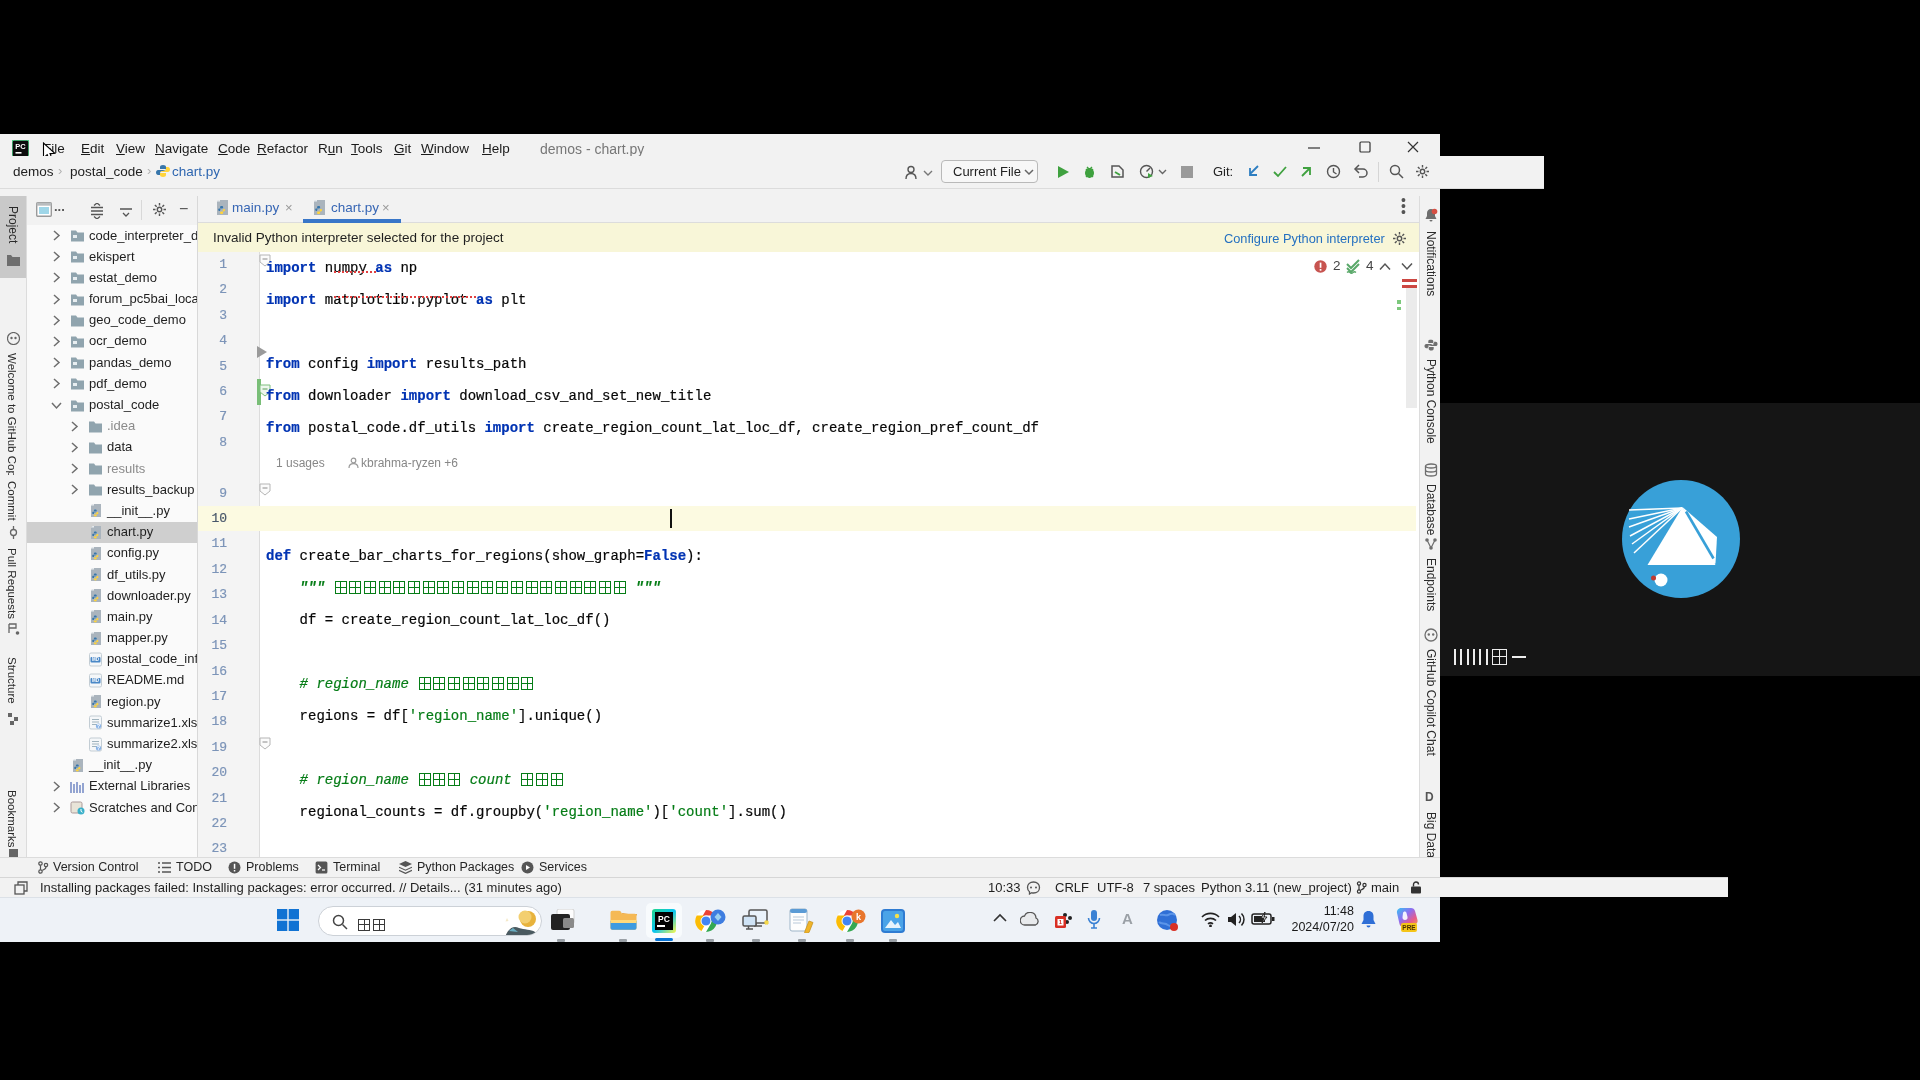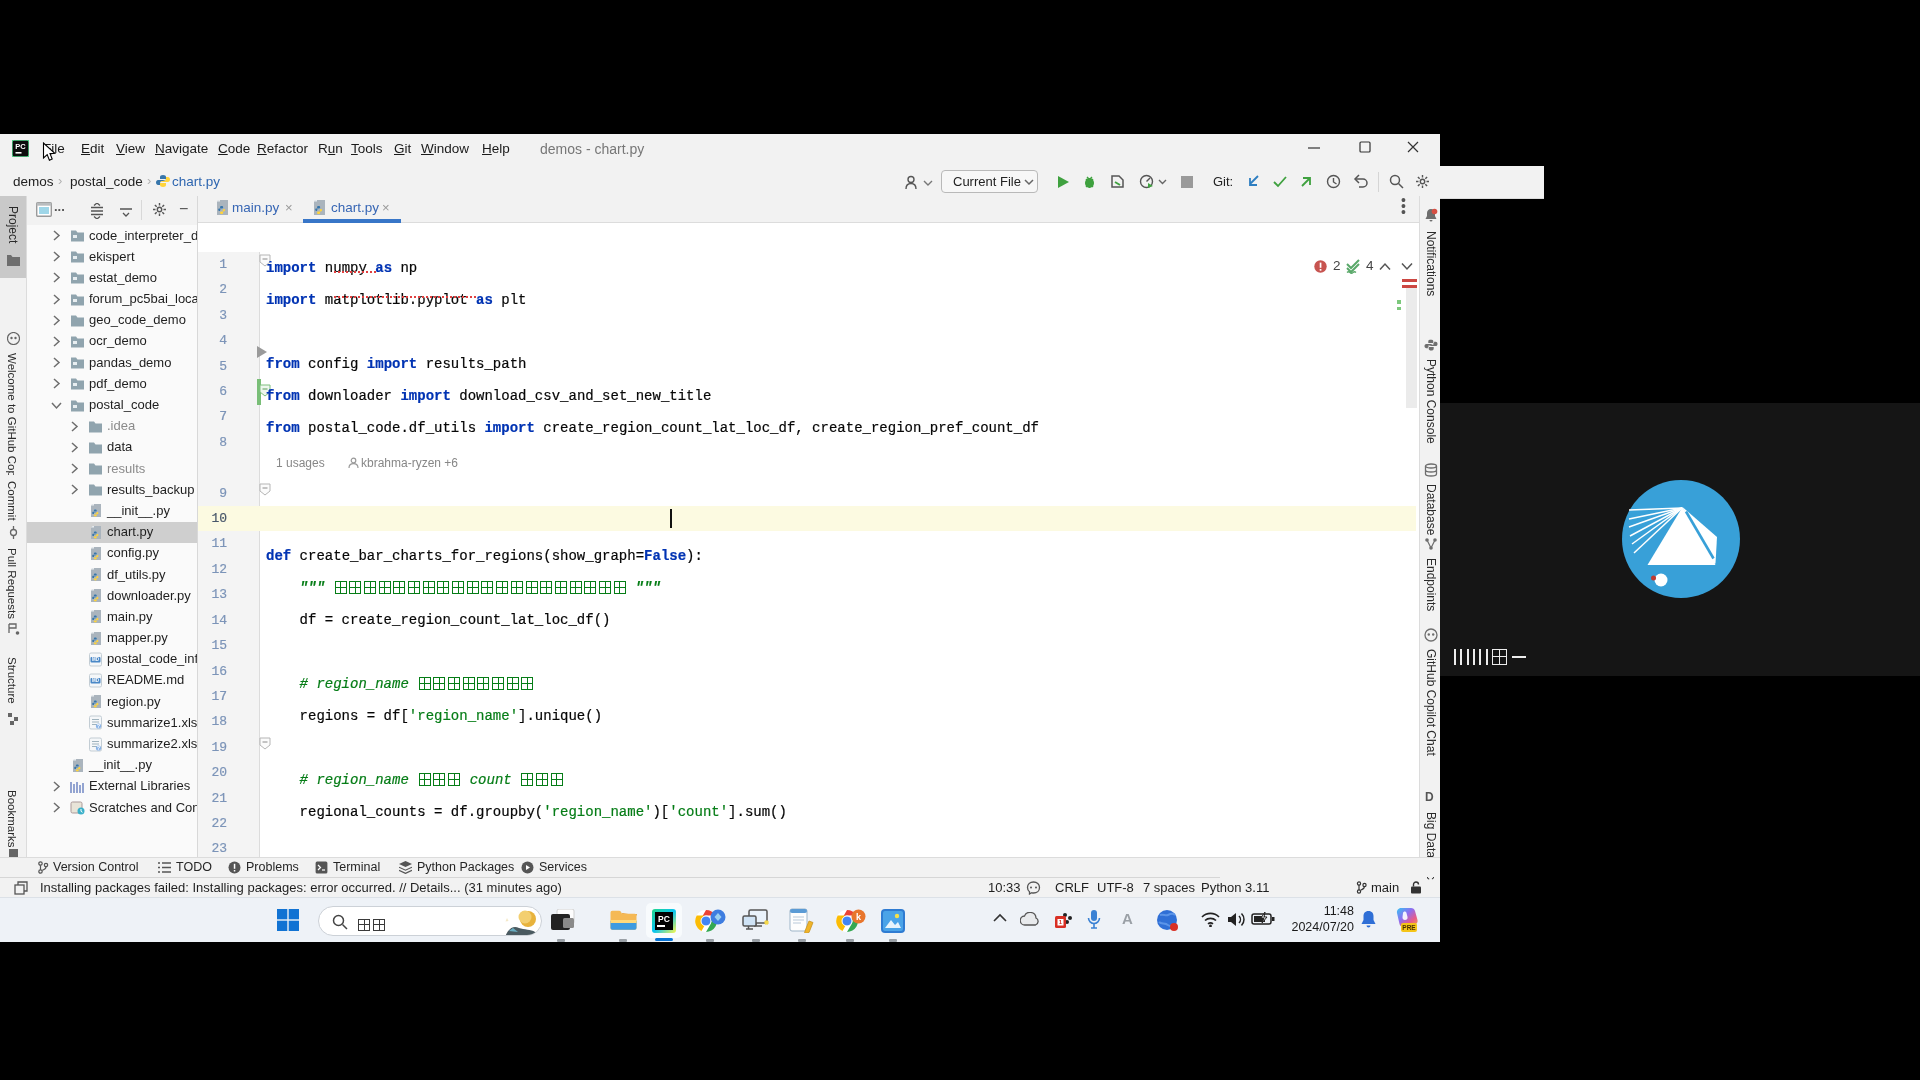--- a/index.html
+++ b/index.html
@@ -59,21 +59,21 @@
           <path d="M2 9h12"></path>
           <rect x="54" y="3" width="10" height="10" rx="1"></rect>
           <path d="M102 3l10 10M112 3l-10 10"></path>
         </g>
       </svg>
   <svg class="abs" style="left:42px;top:8px" width="16" height="22" viewBox="0 0 16 22">
         <path d="M1.5 1 L1.5 16 L5.2 12.6 L7.4 18.2 L10.2 17 L8 11.6 L12.8 11.3 Z" fill="#fff" stroke="#000" stroke-width="1.1"></path>
       </svg>
  </div>
 
- <div class="abs" style="left:0;top:32px;width:1544px;height:33px;background:#f2f2f2;border-bottom:1px solid #dcdcdc;box-sizing:border-box">
+ <div class="abs" style="left:0;top:22px;width:1544px;height:33px;background:#f2f2f2;border-bottom:1px solid #dcdcdc;box-sizing:border-box">
   <div class="abs" style="left:13px;top:8px;font-size:13.5px;color:#222">demos</div>
   <div class="abs" style="left:58px;top:7px;color:#b0b0b0;font-size:13px">›</div>
   <div class="abs" style="left:70px;top:8px;font-size:13.5px;color:#222">postal_code</div>
   <div class="abs" style="left:147px;top:7px;color:#b0b0b0;font-size:13px">›</div>
   <svg class="abs" style="left:156px;top:8px" width="14" height="14" viewBox="0 0 14 14">
         <path d="M7 1c-2 0-3 .8-3 2v2h6v1H2C.9 6 0 7 0 8.5S.9 11 2 11h2V9c0-1.2 1.3-2 3-2s3-.8 3-2V3c0-1.2-1-2-3-2z" fill="#3776ab"></path>
         <path d="M7 13c2 0 3-.8 3-2V9H4V8h8c1.1 0 2-1 2-2.5S13.1 3 12 3h-2v2c0 1.2-1.3 2-3 2S4 7.8 4 9v2c0 1.2 1 2 3 2z" fill="#ffd43b"></path>
       </svg>
   <div class="abs" style="left:172px;top:8px;font-size:13.5px;color:#2e66b0">chart.py</div>
   <div id="toolbar-right">
@@ -468,20 +468,28 @@
           </svg>
     <div class="abs" style="left:133px;top:4px;font-size:13.5px;color:#3766b4">chart.py</div>
     <div class="abs" style="left:184px;top:4px;font-size:13px;color:#999">×</div>
     <div class="abs" style="left:105px;top:23px;width:98px;height:3.5px;background:#3876c8"></div>
     <div class="abs" style="left:1203px;top:1px;font-size:14px;color:#555;letter-spacing:0;line-height:6px">
             <div>•</div>
             <div>•</div>
             <div>•</div>
           </div>
    </div>
+   <div class="abs" style="left:0;top:27px;width:1221px;height:29px;background:#f8f6d8">
+    <div class="abs" style="left:15px;top:7px;font-size:13.5px;color:#1f1f1f">Invalid Python interpreter selected for the project</div>
+    <div class="abs" style="left:1026px;top:8px;font-size:12.8px;color:#2470c0">Configure Python interpreter</div>
+    <svg class="abs" style="left:1194px;top:8px" width="15" height="15" viewBox="0 0 15 15">
+            <circle cx="7.5" cy="7.5" r="2.2" fill="none" stroke="#555" stroke-width="1.4"></circle>
+            <path d="M7.5 1v2.5M7.5 11.5V14M1 7.5h2.5M11.5 7.5H14M2.9 2.9l1.8 1.8M10.3 10.3l1.8 1.8M12.1 2.9l-1.8 1.8M4.7 10.3l-1.8 1.8" stroke="#555" stroke-width="1.4"></path>
+          </svg>
+   </div>
    <div id="editor" class="abs" style="left:0;top:56px;width:1221px;height:605px;background:#fff;overflow:hidden">
     <div class="abs" style="left:0;top:0;width:61px;height:606px;background:#f4f4f4;border-right:1px solid #dcdcdc"></div>
     <div class="abs" style="left:0;top:254px;width:1218px;height:25.4px;background:#fcfae1"></div>
     <pre class="mono abs" style="left:0;top:0px;width:29px;text-align:right;font-size:13px;line-height:25.4px;color:#7c94b8">1
 2
 3
 4
 5
 6
 7
@@ -647,21 +655,21 @@
         <path d="M0 6.2l6.5 3 6.5-3M0 9.4l6.5 3 6.5-3" fill="none" stroke="#555" stroke-width="1.2"></path>
       </svg>
   <span class="abs" style="left:417px;top:2px">Python Packages</span>
   <svg class="abs" style="left:521px;top:3px" width="13" height="13" viewBox="0 0 13 13">
         <circle cx="6.5" cy="6.5" r="6" fill="#555"></circle>
         <path d="M5 4l4 2.5L5 9z" fill="#fff"></path>
       </svg>
   <span class="abs" style="left:539px;top:2px">Services</span>
  </div>
 
- <div id="statusbar" class="abs" style="left:0;top:743px;width:1220px;height:20px;background:#f2f2f2;border-top:1px solid #d6d6d6;box-sizing:border-box;font-size:13px;color:#1f1f1f">
+ <div id="statusbar" class="abs" style="left:0;top:743px;width:1728px;height:20px;background:#f2f2f2;border-top:1px solid #d6d6d6;box-sizing:border-box;font-size:13px;color:#1f1f1f">
   <svg class="abs" style="left:14px;top:3px" width="14" height="14" viewBox="0 0 14 14">
         <rect x="1" y="4" width="9" height="9" fill="none" stroke="#555" stroke-width="1.3"></rect>
         <path d="M4 4V1h9v9h-3" fill="none" stroke="#555" stroke-width="1.3"></path>
       </svg>
   <span class="abs" style="left:40px;top:2px">Installing packages failed: Installing packages: error occurred. // Details... (31 minutes ago)</span>
   <span class="abs" style="left:988px;top:2px">10:33</span>
   <svg class="abs" style="left:1026px;top:3px" width="15" height="14" viewBox="0 0 15 14">
         <path d="M7.5 1C4 1 1.5 3.3 1.5 6.5c0 1.8.8 3.3 2 4.3V13l2.2-1.2c.6.1 1.2.2 1.8.2 3.5 0 6-2.3 6-5.5S11 1 7.5 1z" fill="none" stroke="#555" stroke-width="1.3"></path>
         <circle cx="5" cy="6.5" r="1" fill="#555"></circle>
         <circle cx="10" cy="6.5" r="1" fill="#555"></circle>

